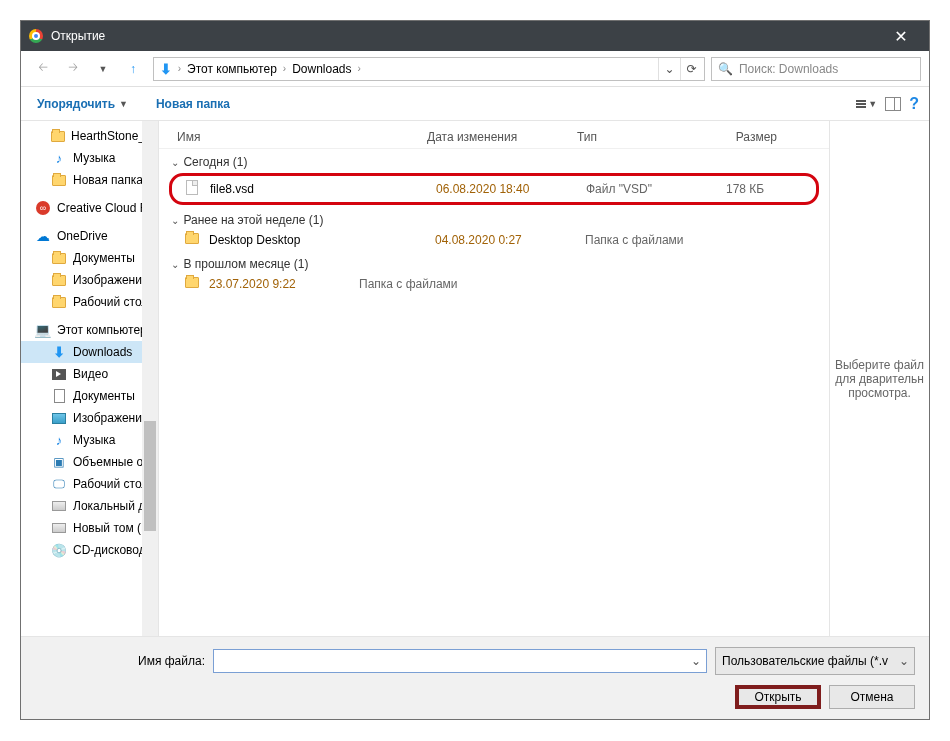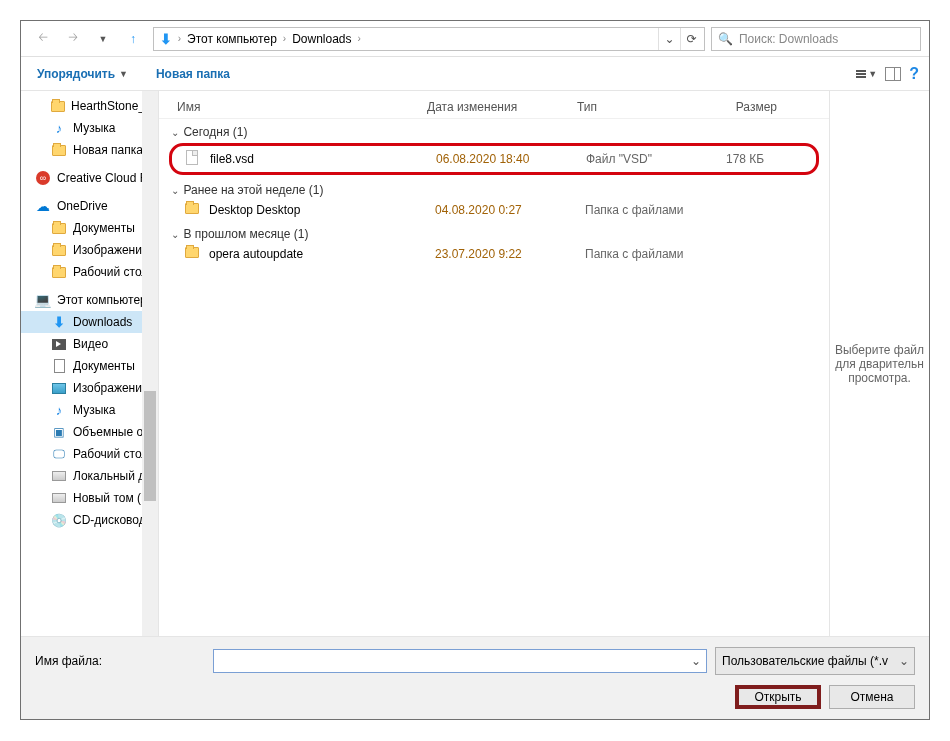--- a/index.html
+++ b/index.html
@@ -49,21 +49,21 @@
 .group { padding:6px 0 2px 12px; color:#333;}
 .group .chev { color:#555; margin-right:4px; font-size:10px;}
 .row { display:flex; align-items:center; height:22px; padding-left:26px;}
 .row .ricon{ width:16px; margin-right:8px;}
 .row .rname{ width:226px;} .row .rdate{width:150px; color:#a16207;} .row .rtype{width:140px; color:#666;} .row .rsize{width:90px; text-align:left; padding-right:30px; color:#666;}
 .highlight { border:3px solid #d4040f; border-radius:14px; padding:2px 0; margin:2px 10px;}
 .highlight .row{padding-left:14px;}
 .preview { width:100px; border-left:1px solid #e5e5e5; display:flex; align-items:center; justify-content:flex-start; text-align:center; color:#666; padding:0 4px;}
 .footer { border-top:1px solid #e5e5e5; padding:10px 14px; display:flex; flex-direction:column; gap:10px; background:#f0f0f0f0;}
 .footer-row { display:flex; align-items:center; gap:8px;}
-.footer-row .lbl { width:170px; text-align:left;}
+.footer-row .lbl { width:170px; text-align:right;}
 .fn-combobox { flex:1; display:flex; border:1px solid #7a9fd4; background:#fff; height:24px;}
 .fn-combobox input { flex:1; border:none; outline:none; padding:0 6px;}
 .fn-combobox .dd, .filetype .dd { width:20px; display:flex; align-items:center; justify-content:center; color:#555;}
 .filetype { width:200px; border:1px solid #adadad; background:#e8e8e8; height:28px; display:flex; align-items:center; padding-left:6px;}
 .btns { display:flex; gap:8px; margin-left:auto;}
 .btn { width:86px; height:24px; border:1px solid #adadad; background:#e8e8e8; display:flex; align-items:center; justify-content:center;}
 .btn.primary { border:4px solid #7f1d1d;}
 .file-vsd { background:#fff; border:1px solid #bbb; width:12px; height:15px; position:relative; display:inline-block;}
 .file-vsd::after{content:"";position:absolute;top:0;right:0;width:4px;height:4px;background:#eee;border-left:1px solid #bbb;border-bottom:1px solid #bbb;}
 .music-note{color:#1e88e5;font-size:13px;}
@@ -75,20 +75,25 @@
 .docs-ico{background:#fff;border:1px solid #888;width:11px;height:14px;}
 .viewmode{display:flex;align-items:center;gap:2px;}
 .viewmode .bars{display:inline-flex;flex-direction:column;gap:1px;}
 .viewmode .bars span{width:10px;height:2px;background:#555;}
 </style>
 </head>
 <body>
 
 <div class="window">
 
+  <div class="titlebar">
+    <span class="chrome-icon"></span>
+    <span class="title">Открытие</span>
+    <span class="close">✕</span>
+  </div>
 
   <div class="navbar">
     <div class="nav-btn">🡠</div>
     <div class="nav-btn">🡢</div>
     <div class="nav-btn" style="color:#555;font-size:9px;">▼</div>
     <div class="nav-btn nav-up">↑</div>
     <div class="crumb-box">
       <span class="pc-icon"><span class="dl-arrow">⬇</span></span>
       <span class="sep">›</span>
       <span class="crumb">Этот компьютер</span>
@@ -257,21 +262,20 @@
           <span class="ricon"><span class="folder sm"></span></span>
           <span class="rname">Desktop Desktop</span>
           <span class="rdate">04.08.2020 0:27</span>
           <span class="rtype">Папка с файлами</span>
           <span class="rsize"></span>
         </div>
 
         <div class="group"><span class="chev">⌄</span><span>В прошлом месяце (1)</span></div>
         <div class="row">
           <span class="ricon"><span class="folder sm"></span></span>
-          <span class="rname">opera autoupdate</span>
           <span class="rdate">23.07.2020 9:22</span>
           <span class="rtype">Папка с файлами</span>
           <span class="rsize"></span>
         </div>
       </div>
 
       <div class="preview">
         <span>Выберите файл для дварительн просмотра.</span>
       </div>
     </div>

